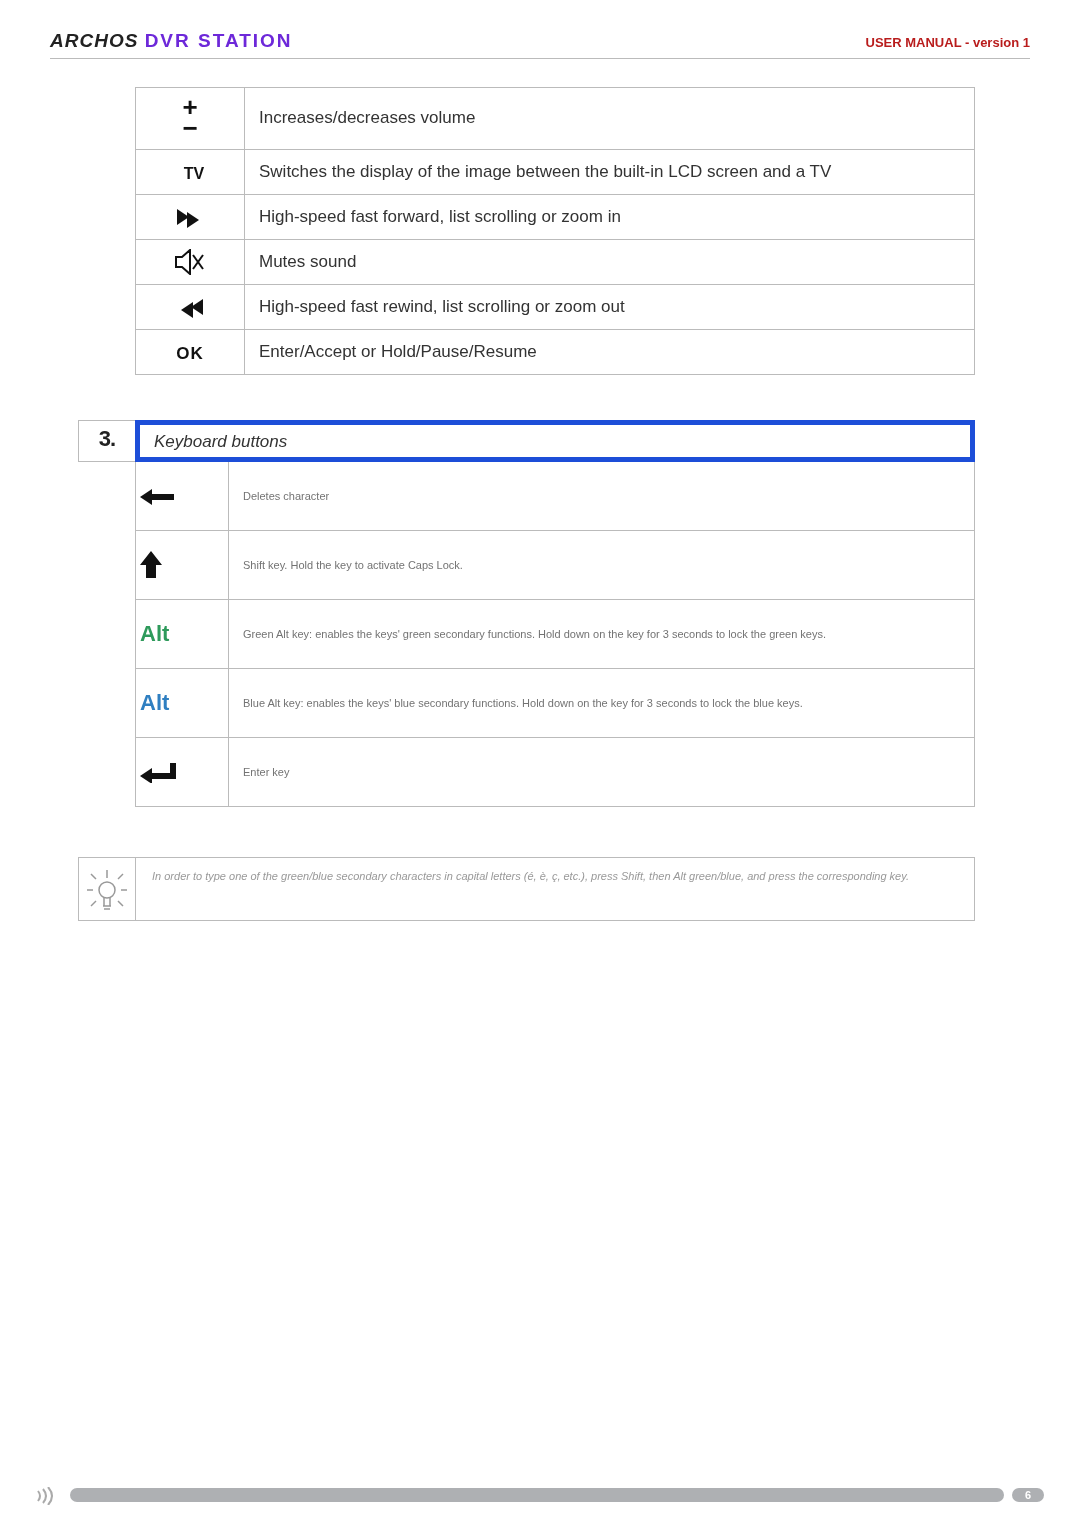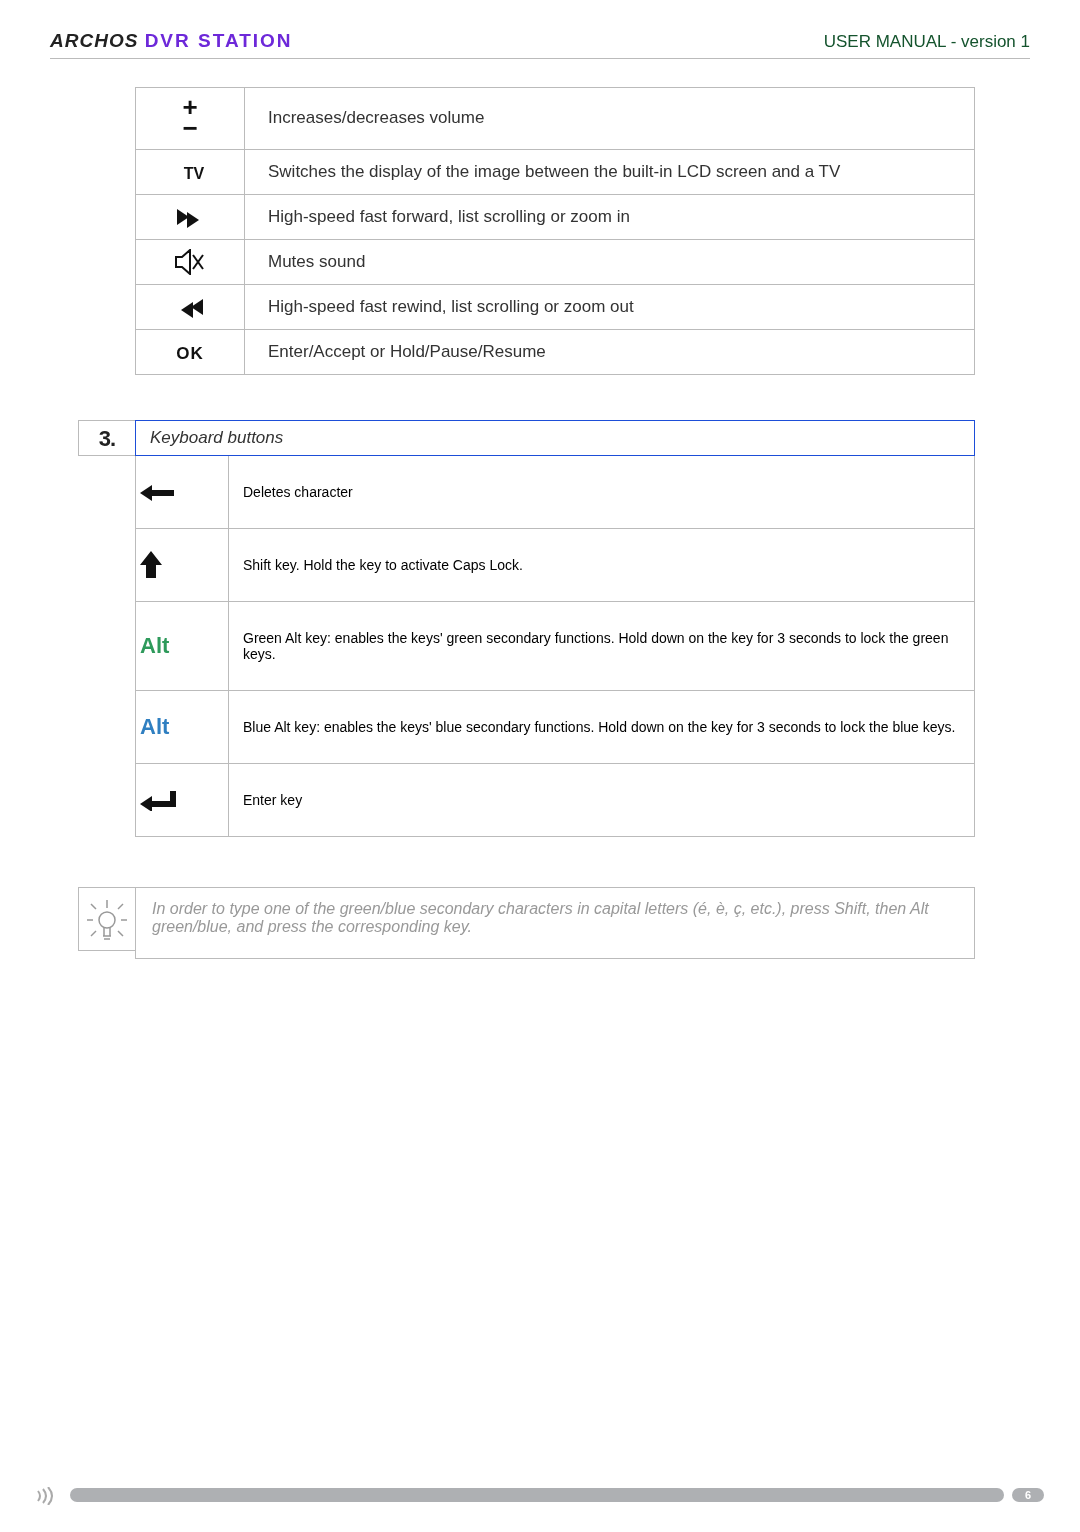--- a/index.html
+++ b/index.html
@@ -26,33 +26,33 @@
     margin-bottom: 28px;
   }
   .brand {
     font-size: 19px;
     font-weight: bold;
     letter-spacing: 1px;
   }
   .brand .archos { color: #222; font-style: italic; }
   .brand .dvr { color: #6d28d9; letter-spacing: 2px;}
   .manual-title {
-    font-size: 17px;
-    font-weight: normal;
-    color: #14532d;
+    font-size: 13px;
+    font-weight: bold;
+    color: #b91c1c;
   }
   
   .func-table {
     margin-left: 85px;
     border-collapse: collapse;
     width: 840px;
   }
   .func-table td {
     border: 1px solid #bbb;
-    padding: 12px 23px;
+    padding: 12px 14px;
     font-size: 17px;
     color: #333;
     vertical-align: middle;
   }
   .func-table td.icon-cell {
     width: 100px;
     text-align: center;
     font-weight: bold;
     font-size: 22px;
     color: #111;
@@ -78,41 +78,41 @@
     font-size: 22px;
     font-weight: bold;
     color: #222;
     padding: 5px 0 3px 0;
     box-sizing: border-box;
     font-family: Arial, sans-serif;
     letter-spacing: -1px;
   }
   .section-title-box {
     flex: 1;
-    border: 1px solid #1d4ed8;
+    border: 5px solid #1d4ed8;
     padding: 7px 14px 5px 14px;
     font-style: italic;
     font-size: 17px;
     color: #333;
     box-sizing: border-box;
     width: 840px;
     max-width: 840px;
   }
   
   .kb-table {
     margin-left: 85px;
     border-collapse: collapse;
     width: 840px;
     margin-top: -1px;
   }
   .kb-table td {
     border: 1px solid #bbb;
     padding: 28px 14px;
-    font-size: 14px;
-    color: #000000;
+    font-size: 11px;
+    color: #737373;
     vertical-align: middle;
   }
   .kb-table td.icon-cell {
     width: 84px;
     font-weight: bold;
     font-size: 22px;
     color: #111;
     padding: 6px 4px;
   }
   .alt-g { color: #2e9a5b; font-size: 22px; font-weight: 900; font-family: Arial, sans-serif;}
@@ -134,24 +134,24 @@
     align-items: center;
     justify-content: center;
     box-sizing: border-box;
     color: #888;
   }
   .tip-text {
     flex: 1;
     border: 1px solid #bbb;
     padding: 12px 16px;
     font-style: italic;
-    font-size: 16px;
+    font-size: 11px;
     color: #999;
     box-sizing: border-box;
-    height: 72px;
+    height: 64px;
     width: 840px;
     max-width: 840px;
   }
 
   
   .footer {
     position: absolute;
     left: 36px;
     right: 36px;
     bottom: 28px;

